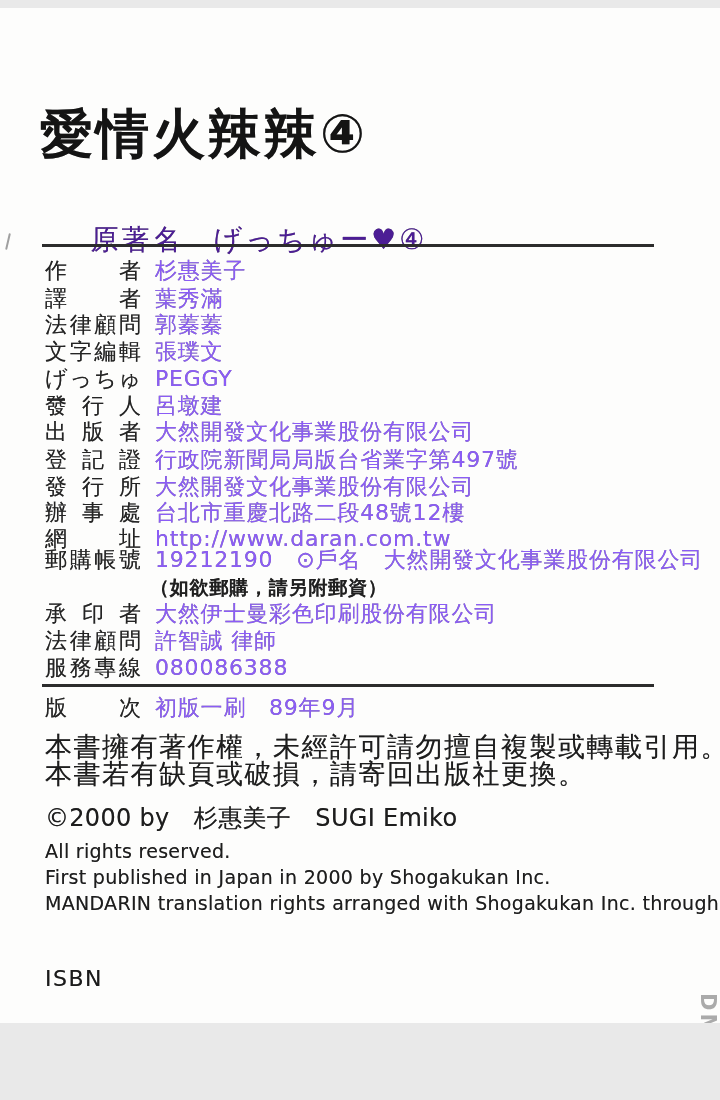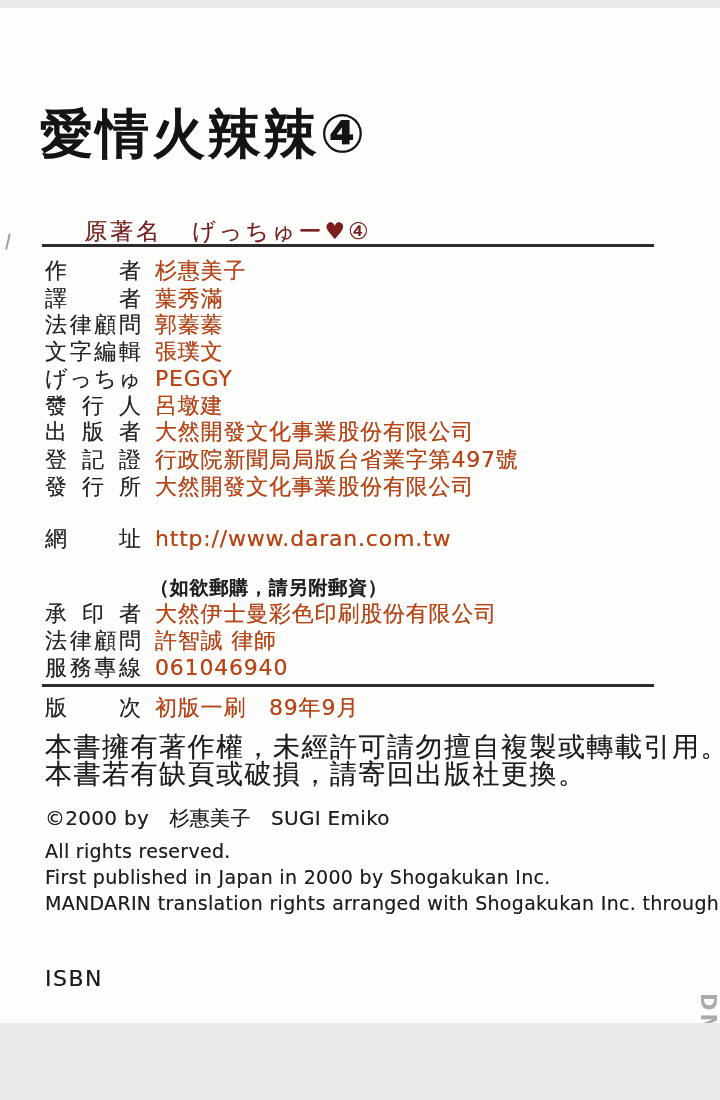--- a/index.html
+++ b/index.html
@@ -10,46 +10,46 @@
     color:#1e1e1e;
     text-shadow:0 0 0.4px rgba(25,25,25,0.55);
   }
   .title{
     position:absolute;left:40px;top:99px;
     font-size:53px;font-weight:bold;letter-spacing:3px;color:#141414;
     line-height:1;white-space:pre;
   }
   .orig-line{
     position:absolute;left:43px;top:186px;
-    font-size:23px;letter-spacing:3px;color:#7f1d1d;line-height:1.1;white-space:pre;
+    font-size:28px;letter-spacing:3px;color:#4c1d95;line-height:1.1;white-space:pre;
   }
   .orig-line .orig-title{margin-left:30px;}
   .rule{position:absolute;left:42px;width:612px;height:3px;background:#2c2c2c;}
   .rule1{top:236px;}
   .rule2{top:676px;}
   .row{position:absolute;left:45px;display:flex;font-size:22px;line-height:22px;}
   .row .lab{
     display:block;width:96px;flex:none;
     text-align:justify;text-align-last:justify;-moz-text-align-last:justify;
     color:#242424;
   }
-  .row .val{margin-left:14px;letter-spacing:0.8px;white-space:pre;color:#c2410c;}
+  .row .val{margin-left:14px;letter-spacing:0.8px;white-space:pre;color:#8b5cf6;}
   .note{
     position:absolute;left:150px;font-size:19px;line-height:22px;
     letter-spacing:0.8px;white-space:pre;color:#202020;font-weight:bold;
   }
   .notice{
     position:absolute;left:45px;font-size:27px;line-height:23px;
     letter-spacing:1.5px;white-space:pre;color:#1d1d1d;
   }
   .en{
     position:absolute;left:45px;font-size:19px;line-height:22px;
     letter-spacing:0.3px;white-space:pre;color:#1d1d1d;
   }
-  .en-first{font-size:20px;text-align:right;}
+  .en-first{font-size:24px;text-align:right;}
   .isbn-line{
     position:absolute;left:45px;top:958px;font-size:22px;letter-spacing:1.5px;
     color:#1b1b1b;display:flex;white-space:pre;align-items:flex-end;
   }
   .isbn-line .isbn-num{margin-left:26px;letter-spacing:2px;}
   .watermark{
     position:absolute;left:696px;top:985px;
     writing-mode:vertical-rl;
     font-size:21px;font-weight:bold;color:#aaaaaa;letter-spacing:3px;
     text-shadow:none;
@@ -103,38 +103,46 @@
     <span class="val">大然開發文化事業股份有限公司</span>
   </div>
   <div class="row" style="top:441px">
     <span class="lab">登記證</span>
     <span class="val">行政院新聞局局版台省業字第497號</span>
   </div>
   <div class="row" style="top:468px">
     <span class="lab">發行所</span>
     <span class="val">大然開發文化事業股份有限公司</span>
   </div>
+  <div class="row" style="top:494px">
+    <span class="lab">辦事處</span>
+    <span class="val">台北市重慶北路二段48號12樓</span>
+  </div>
   <div class="row" style="top:520px">
     <span class="lab">網址</span>
     <span class="val">http://www.daran.com.tw</span>
+  </div>
+  <div class="row" style="top:541px">
+    <span class="lab">郵購帳號</span>
+    <span class="val">19212190　⊙戶名　大然開發文化事業股份有限公司</span>
   </div>
 
   <div class="note" style="top:568px">（如欲郵購，請另附郵資）</div>
 
   <div class="row" style="top:595px">
     <span class="lab">承印者</span>
     <span class="val">大然伊士曼彩色印刷股份有限公司</span>
   </div>
   <div class="row" style="top:622px">
     <span class="lab">法律顧問</span>
     <span class="val">許智誠 律師</span>
   </div>
   <div class="row" style="top:649px">
     <span class="lab">服務專線</span>
-    <span class="val">061046940</span>
+    <span class="val">080086388</span>
   </div>
 
   <div class="rule rule2"></div>
 
   <div class="row" style="top:689px">
     <span class="lab">版次</span>
     <span class="val">初版一刷　89年9月</span>
   </div>
 
   <div class="notice" style="top:727px">本書擁有著作權，未經許可請勿擅自複製或轉載引用。</div>

